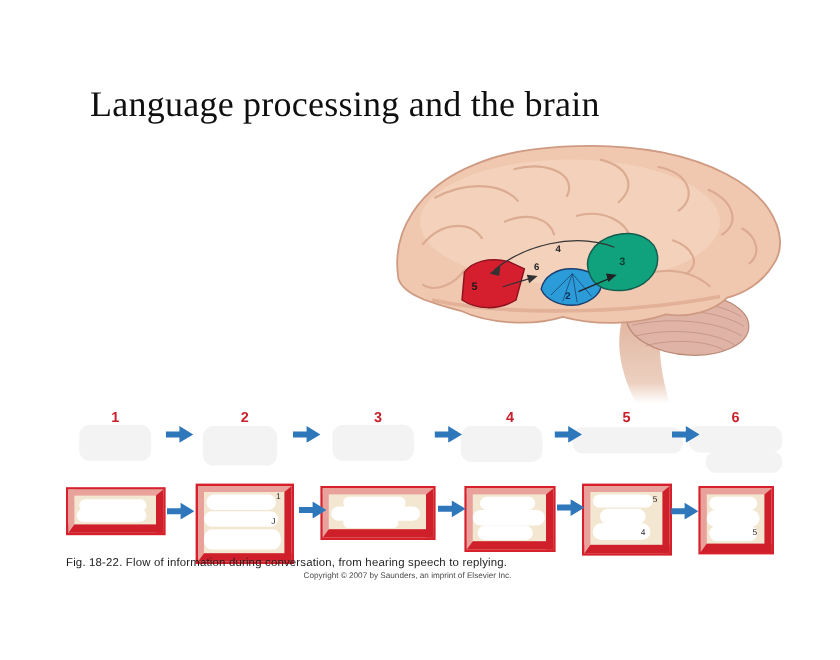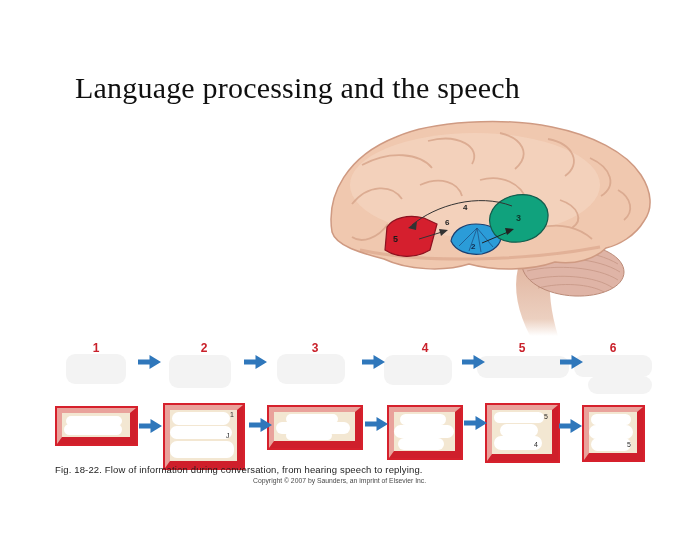--- a/index.html
+++ b/index.html
@@ -24,21 +24,21 @@
   .mark{position:absolute;font-size:7px;color:#2a2a2a;line-height:7px;}
   .caption{position:absolute;left:55px;top:464px;font-size:9.5px;color:#1c1c1c;
            letter-spacing:0.15px;}
   .copyright{position:absolute;left:253px;top:477px;font-size:6.8px;color:#4a4a4a;}
 </style>
 </head>
 <body>
 
 <div class="slide">
 
-  <div class="title">Language processing and the speech</div>
+  <div class="title">Language processing and the brain</div>
 
   <svg class="brain-layer" viewBox="0 0 700 550">
     <defs>
       <linearGradient id="stemFade" x1="0" y1="0" x2="0" y2="1">
         <stop offset="0" stop-color="#e2b7a2"></stop>
         <stop offset="0.75" stop-color="#ecd0c0"></stop>
         <stop offset="1" stop-color="#ffffff"></stop>
       </linearGradient>
     </defs>
 

